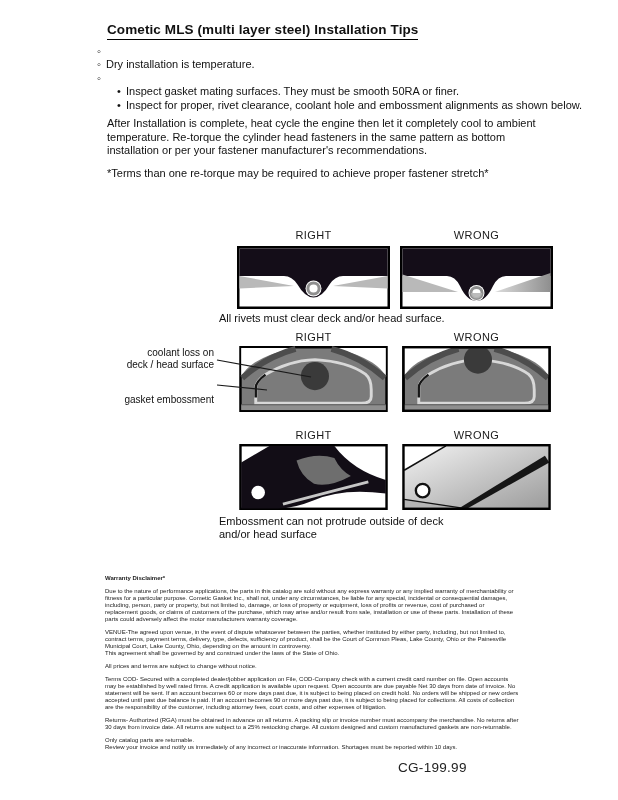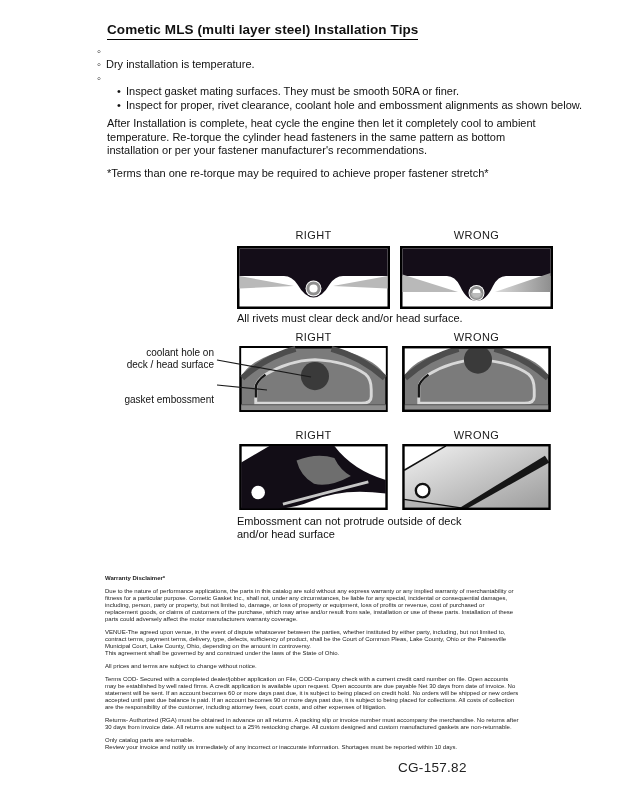--- a/index.html
+++ b/index.html
@@ -18,21 +18,21 @@
   .b-row .mark{width:9px;flex:none;}
   .b-sub{margin-left:20px;}
 
   .diesel{position:absolute;left:107px;top:117px;width:430px;font-size:11px;line-height:13.6px;}
   .diesel .hd{font-size:12.5px;font-weight:bold;margin:0 0 6px 0;}
   .diesel p{margin:0 0 9px 0;}
 
   .fig-label{position:absolute;width:153px;text-align:center;font-size:11px;color:#1a1a1a;letter-spacing:.4px;}
   .figbox{position:absolute;width:153px;}
   .figbox svg{display:block;}
-  .caption{position:absolute;left:237px;font-size:11px;line-height:13px;color:#111;}
+  .caption{position:absolute;left:219px;font-size:11px;line-height:13px;color:#111;}
   .callout{position:absolute;left:110px;width:104px;text-align:right;font-size:10px;line-height:11.5px;color:#111;}
 
   .leaders{position:absolute;left:0;top:0;width:618px;height:800px;pointer-events:none;}
 
   .legal{position:absolute;left:105px;top:575px;width:414px;font-size:6px;line-height:7px;color:#222;}
   .legal .hd{font-weight:bold;margin:0 0 6px 0;}
   .legal p{margin:0 0 6px 0;}
 
   .code{position:absolute;left:398px;top:760px;font-size:13.5px;color:#222;letter-spacing:.3px;}
 </style>
@@ -97,21 +97,21 @@
       <circle cx="76.5" cy="47" r="8" fill="#ffffff"></circle>
       <circle cx="76.5" cy="47" r="5.6" fill="#ffffff" stroke="#8f8f8f" stroke-width="3"></circle>
       <path d="M70.9,47 A5.6,5.6 0 0 0 82.1,47 Z" fill="#b5b5b5" opacity="0.9"></path>
     </svg>
   </div>
   <div class="caption" style="top:312px">All rivets must clear deck and/or head surface.</div>
 
   <div class="fig-label" style="left:237px;top:331px">RIGHT</div>
   <div class="fig-label" style="left:400px;top:331px">WRONG</div>
 
-  <div class="callout preline" style="top:347px">coolant hole on
+  <div class="callout preline" style="top:347px">coolant loss on
 deck / head surface</div>
   <div class="callout" style="top:394px">gasket embossment</div>
 
   <div class="figbox" style="left:237px;top:346px">
     <svg width="153" height="66" viewBox="0 0 153 68">
       <rect x="1.25" y="1.25" width="150.5" height="65.5" fill="#7b7b7b" stroke="#000" stroke-width="2.5"></rect>
       <path d="M2,2 H56 Q30,8 16,17 Q7,23 2,31 Z" fill="#ffffff"></path>
       <path d="M151,2 H97 Q123,8 137,17 Q146,23 151,31 Z" fill="#ffffff"></path>
       <path d="M58,3 Q28,11 3,33" stroke="#4d4d4d" stroke-width="6" fill="none"></path>
       <path d="M95,3 Q125,11 150,33" stroke="#4d4d4d" stroke-width="6" fill="none"></path>
@@ -181,15 +181,15 @@
     <p>Due to the nature of performance applications, the parts in this catalog are sold without any express warranty or any implied warranty of merchantability or fitness for a particular purpose.  Cometic Gasket Inc., shall not, under any circumstances, be liable for any special, incidental or consequential damages, including, person, party or property, but not limited to, damage, or loss of property or equipment, loss of profits or revenue, cost of purchased or replacement goods, or claims of customers of the purchase, which may arise and/or result from sale, installation or use of these parts.  Installation of these parts could adversely affect the motor manufacturers warranty coverage.</p>
     <p class="preline">VENUE-The agreed upon venue, in the event of dispute whatsoever between the parties, whether instituted by either party, including, but not limited to, contract terms, payment terms, delivery, type, defects, sufficiency of product, shall be the Court of Common Pleas, Lake County, Ohio or the Painesville Municipal Court, Lake County, Ohio, depending on the amount in controversy.
 This agreement shall be governed by and construed under the laws of the State of Ohio.</p>
     <p>All prices and terms are subject to change without notice.</p>
     <p>Terms COD- Secured with a completed dealer/jobber application on File, COD-Company check with a current credit card number on file.  Open accounts may be established by well rated firms.  A credit application is available upon request.  Open accounts are due payable Net 30 days from date of invoice.  No statement will be sent.  If an account becomes 60 or more days past due, it is subject to being placed on credit hold.  No orders will be shipped or new orders accepted until past due balance is paid.  If an account becomes 90 or more days past due, it is subject to being placed for collections.  All costs of collection are the responsibility of the customer, including attorney fees, court costs, and other expenses of litigation.</p>
     <p>Returns- Authorized (RGA) must be obtained in advance on all returns.  A packing slip or invoice number must accompany the merchandise.  No returns after 30 days from invoice date.  All returns are subject to a 25% restocking charge.  All custom designed and custom manufactured gaskets are non-returnable.</p>
     <p class="preline">Only catalog parts are returnable.
 Review your invoice and notify us immediately of any incorrect or inaccurate information.  Shortages must be reported within 10 days.</p>
   </div>
 
-  <div class="code">CG-157.82</div>
+  <div class="code">CG-199.99</div>
 
 </div>
 
 </body></html>

